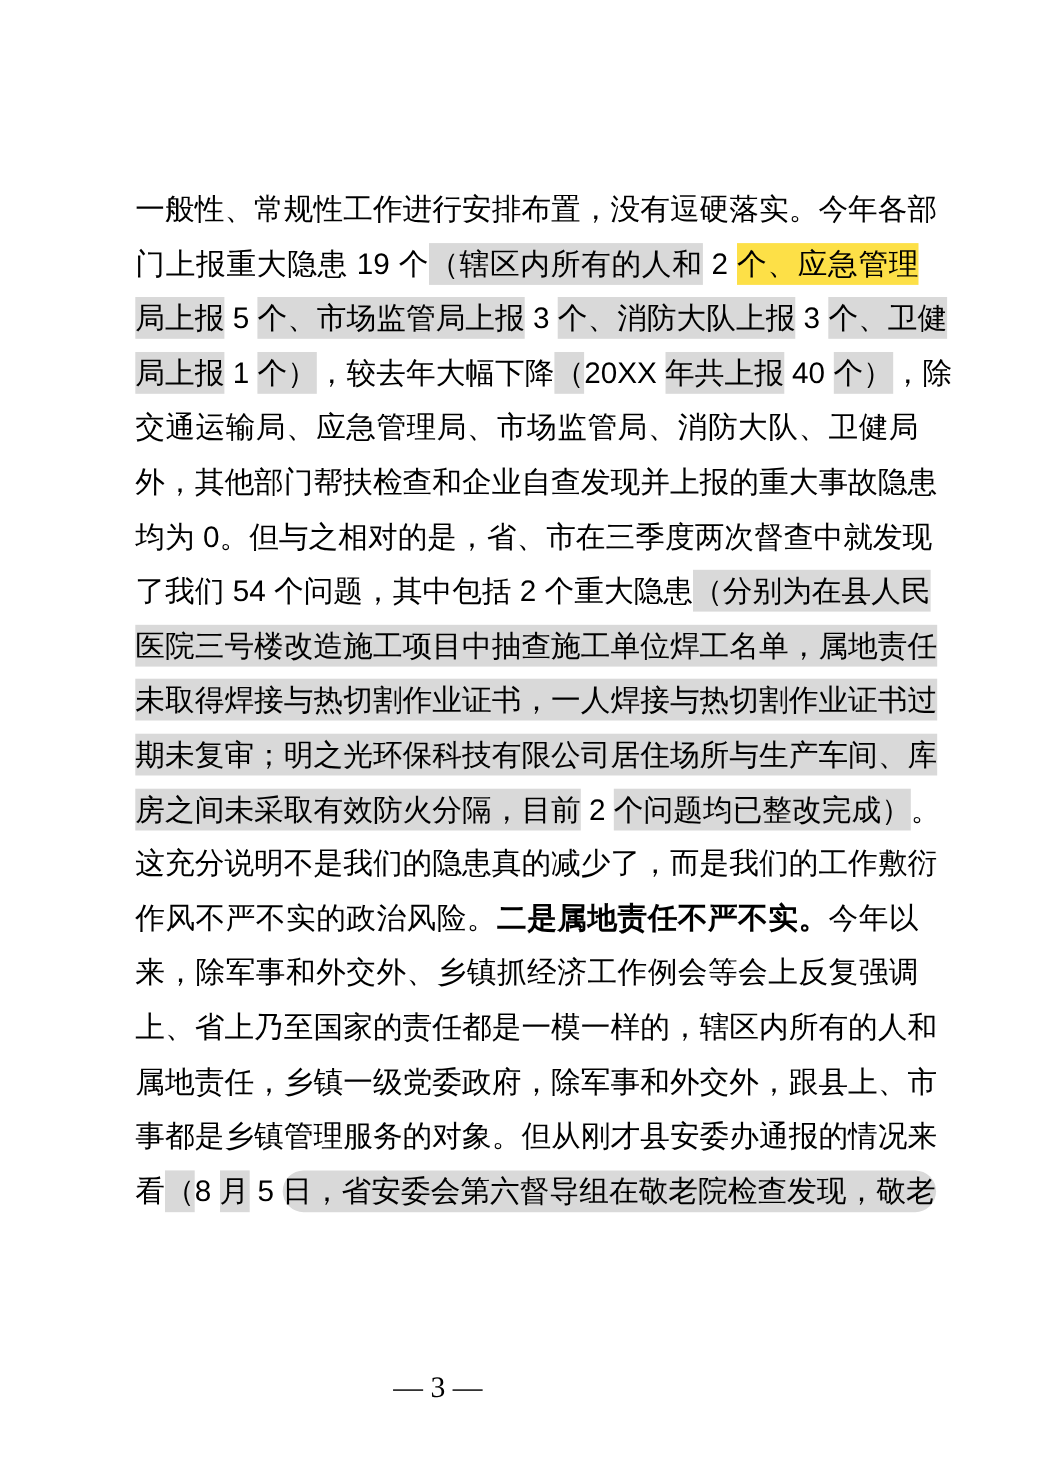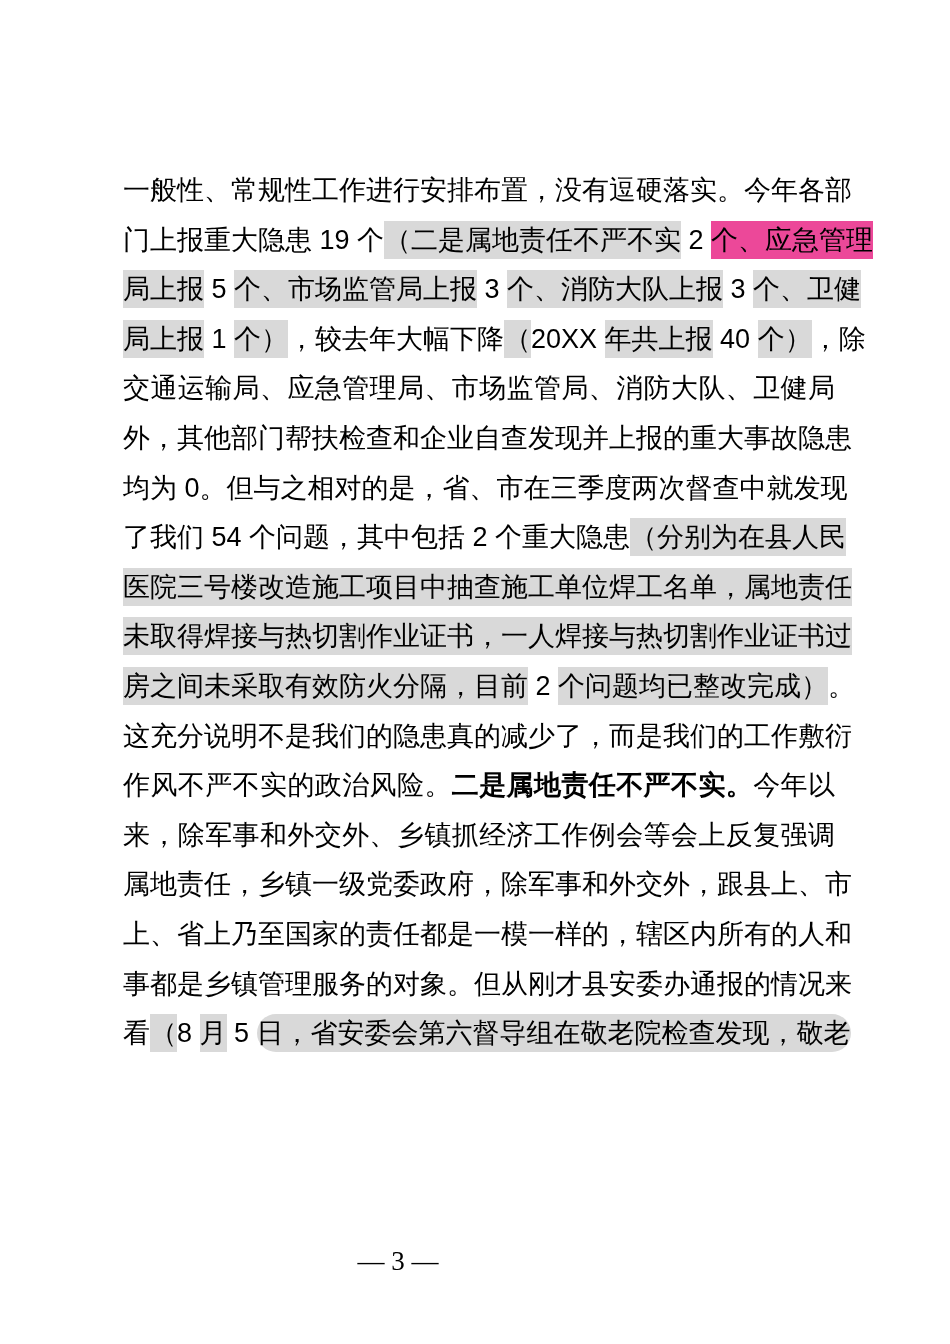--- a/index.html
+++ b/index.html
@@ -55,32 +55,33 @@
     white-space: nowrap;
     color: #000000;
   }
 </style>
 </head>
 <body>
 
 <div class="page">
   <div class="text-block" id="text-block">
       <div class="line"><span class="seg">一般性、常规性工作进行安排布置，没有逗硬落实。今年各部</span></div>
-      <div class="line"><span class="seg">门上报重大隐患 19 个</span><span class="seg hl" style="background-color: rgb(217, 217, 217);">（二是属地责任不严不实</span><span class="seg"> 2 </span><span class="seg hl" style="background-color: #ec4899;">个、应急管理</span></div>
+      <div class="line"><span class="seg">门上报重大隐患 19 个</span><span class="seg hl" style="background-color: rgb(217, 217, 217);">（辖区内所有的人和</span><span class="seg"> 2 </span><span class="seg hl" style="background-color: #fde047;">个、应急管理</span></div>
       <div class="line"><span class="seg hl" style="background-color: rgb(217, 217, 217);">局上报</span><span class="seg"> 5 </span><span class="seg hl" style="background-color: rgb(217, 217, 217);">个、市场监管局上报</span><span class="seg"> 3 </span><span class="seg hl" style="background-color: rgb(217, 217, 217);">个、消防大队上报</span><span class="seg"> 3 </span><span class="seg hl" style="background-color: rgb(217, 217, 217);">个、卫健</span></div>
       <div class="line"><span class="seg hl" style="background-color: rgb(217, 217, 217);">局上报</span><span class="seg"> 1 </span><span class="seg hl" style="background-color: rgb(217, 217, 217);">个）</span><span class="seg">，较去年大幅下降</span><span class="seg hl" style="background-color: rgb(217, 217, 217);">（</span><span class="seg">20XX </span><span class="seg hl" style="background-color: rgb(217, 217, 217);">年共上报</span><span class="seg"> 40 </span><span class="seg hl" style="background-color: rgb(217, 217, 217);">个）</span><span class="seg">，除</span></div>
       <div class="line"><span class="seg">交通运输局、应急管理局、市场监管局、消防大队、卫健局</span></div>
       <div class="line"><span class="seg">外，其他部门帮扶检查和企业自查发现并上报的重大事故隐患</span></div>
       <div class="line"><span class="seg">均为 0。但与之相对的是，省、市在三季度两次督查中就发现</span></div>
       <div class="line"><span class="seg">了我们 54 个问题，其中包括 2 个重大隐患</span><span class="seg hl" style="background-color: rgb(217, 217, 217);">（分别为在县人民</span></div>
       <div class="line"><span class="seg hl" style="background-color: rgb(217, 217, 217);">医院三号楼改造施工项目中抽查施工单位焊工名单，属地责任</span></div>
       <div class="line"><span class="seg hl" style="background-color: rgb(217, 217, 217);">未取得焊接与热切割作业证书，一人焊接与热切割作业证书过</span></div>
+      <div class="line"><span class="seg hl" style="background-color: rgb(217, 217, 217);">期未复审；明之光环保科技有限公司居住场所与生产车间、库</span></div>
       <div class="line"><span class="seg hl" style="background-color: rgb(217, 217, 217);">房之间未采取有效防火分隔，目前</span><span class="seg"> 2 </span><span class="seg hl" style="background-color: rgb(217, 217, 217);">个问题均已整改完成）</span><span class="seg">。</span></div>
       <div class="line"><span class="seg">这充分说明不是我们的隐患真的减少了，而是我们的工作敷衍</span></div>
       <div class="line"><span class="seg">作风不严不实的政治风险。</span><span class="seg b">二是属地责任不严不实。</span><span class="seg">今年以</span></div>
       <div class="line"><span class="seg">来，除军事和外交外、乡镇抓经济工作例会等会上反复强调</span></div>
+      <div class="line"><span class="seg">上、省上乃至国家的责任都是一模一样的，辖区内所有的人和</span></div>
       <div class="line"><span class="seg">属地责任，乡镇一级党委政府，除军事和外交外，跟县上、市</span></div>
-      <div class="line"><span class="seg">上、省上乃至国家的责任都是一模一样的，辖区内所有的人和</span></div>
       <div class="line"><span class="seg">事都是乡镇管理服务的对象。但从刚才县安委办通报的情况来</span></div>
       <div class="line"><span class="seg">看</span><span class="seg hl" style="background-color: rgb(217, 217, 217);">（</span><span class="seg">8 </span><span class="seg hl" style="background-color: rgb(217, 217, 217);">月</span><span class="seg"> 5 </span><span class="seg hl" style="background-color: rgb(217, 217, 217); border-radius: 19px;">日，省安委会第六督导组在敬老院检查发现，敬老</span></div>
     </div>
   <div class="page-number">— 3 —</div>
 </div>
 
 </body></html>

